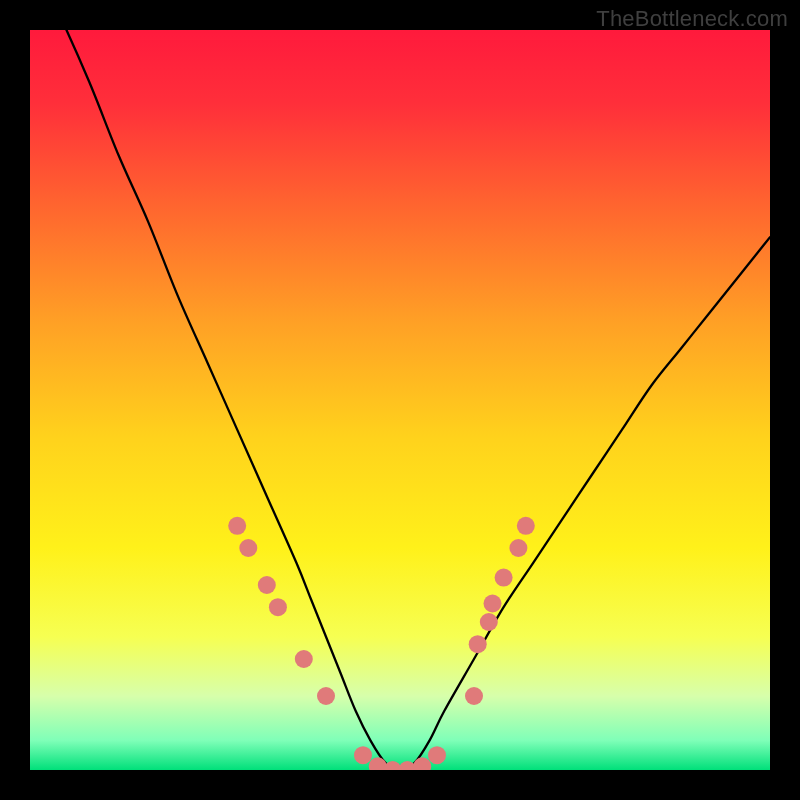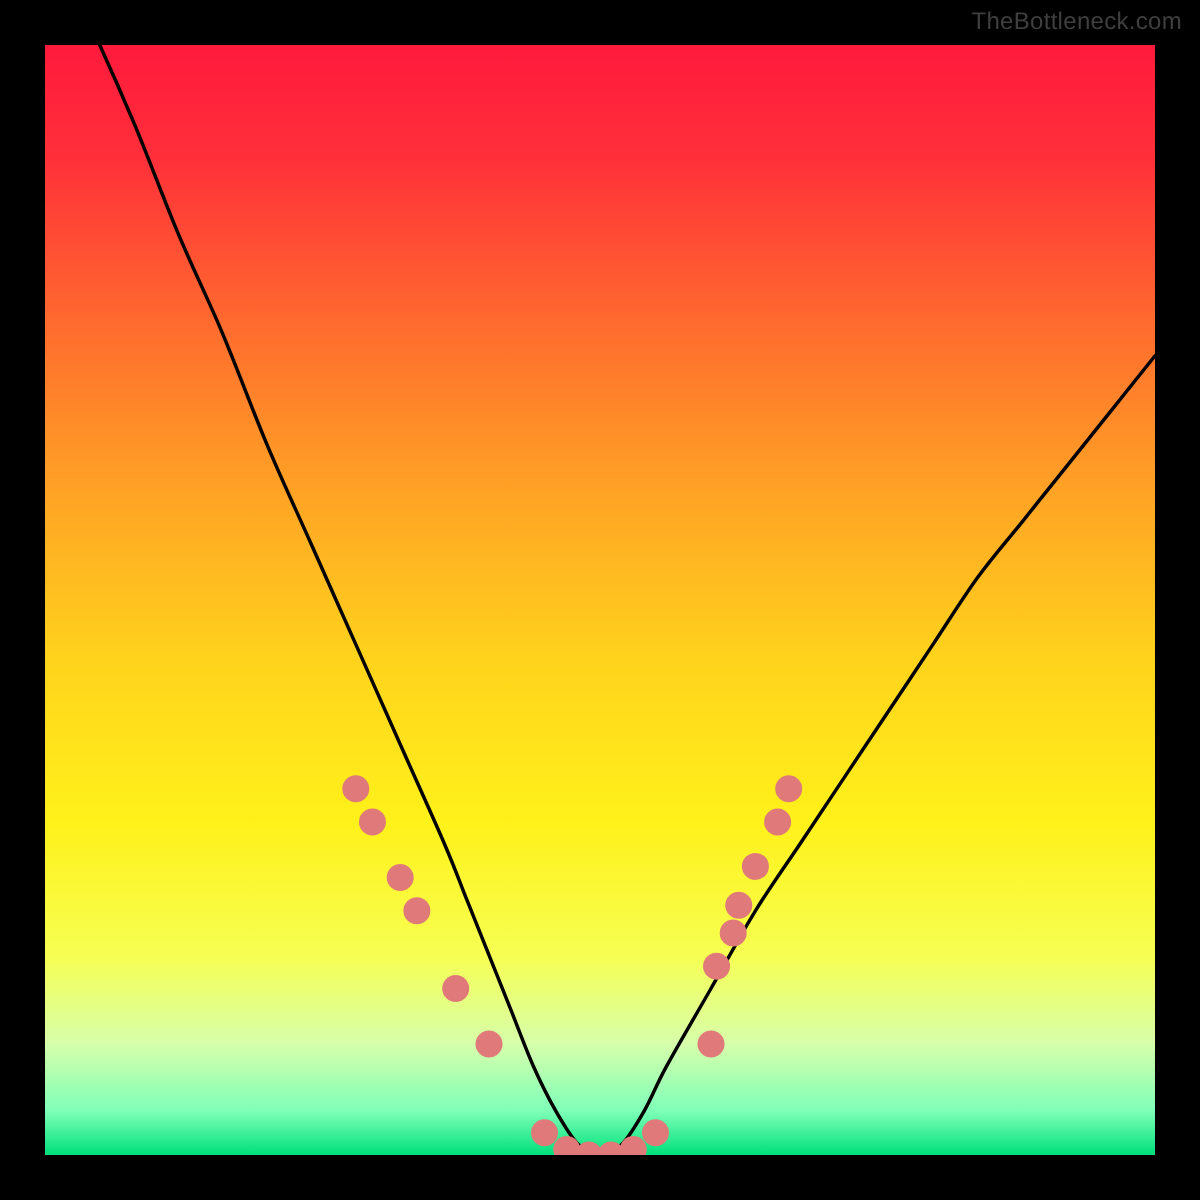--- a/index.html
+++ b/index.html
@@ -25,21 +25,21 @@
     left: 30px;
     width: 740px;
     height: 740px;
     overflow: hidden;
   }
   .watermark {
     position: absolute;
     top: 6px;
     right: 12px;
     color: #3f3f3f;
-    font-size: 16px;
+    font-size: 22px;
     font-weight: 400;
     letter-spacing: 0.2px;
     z-index: 10;
   }
   svg { display: block; }
 </style>
 </head>
 <body>
 
 <div class="frame">

